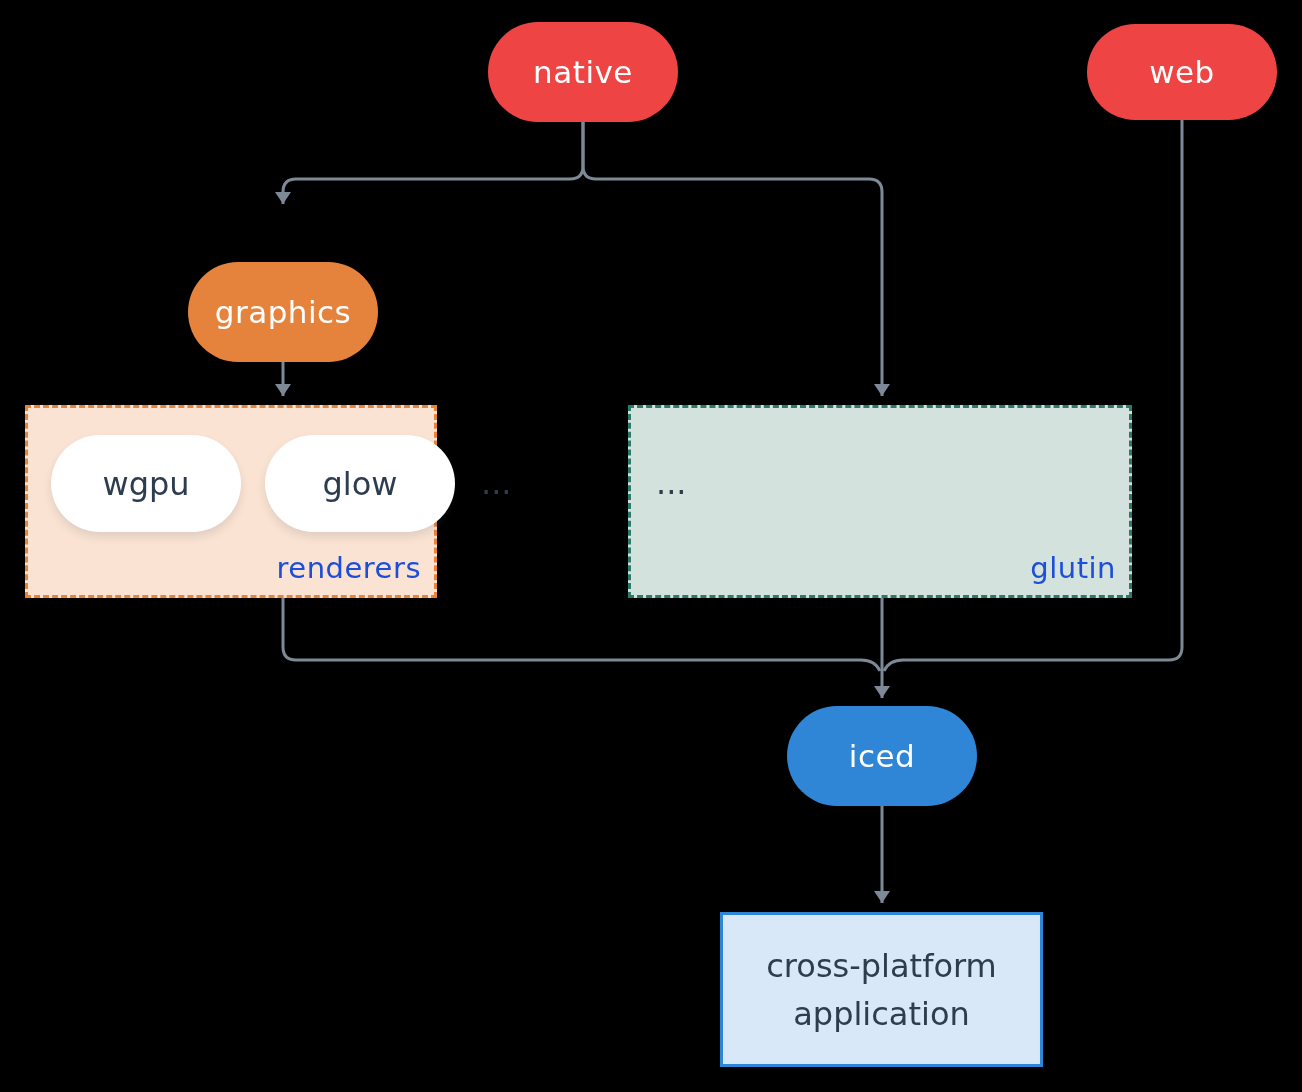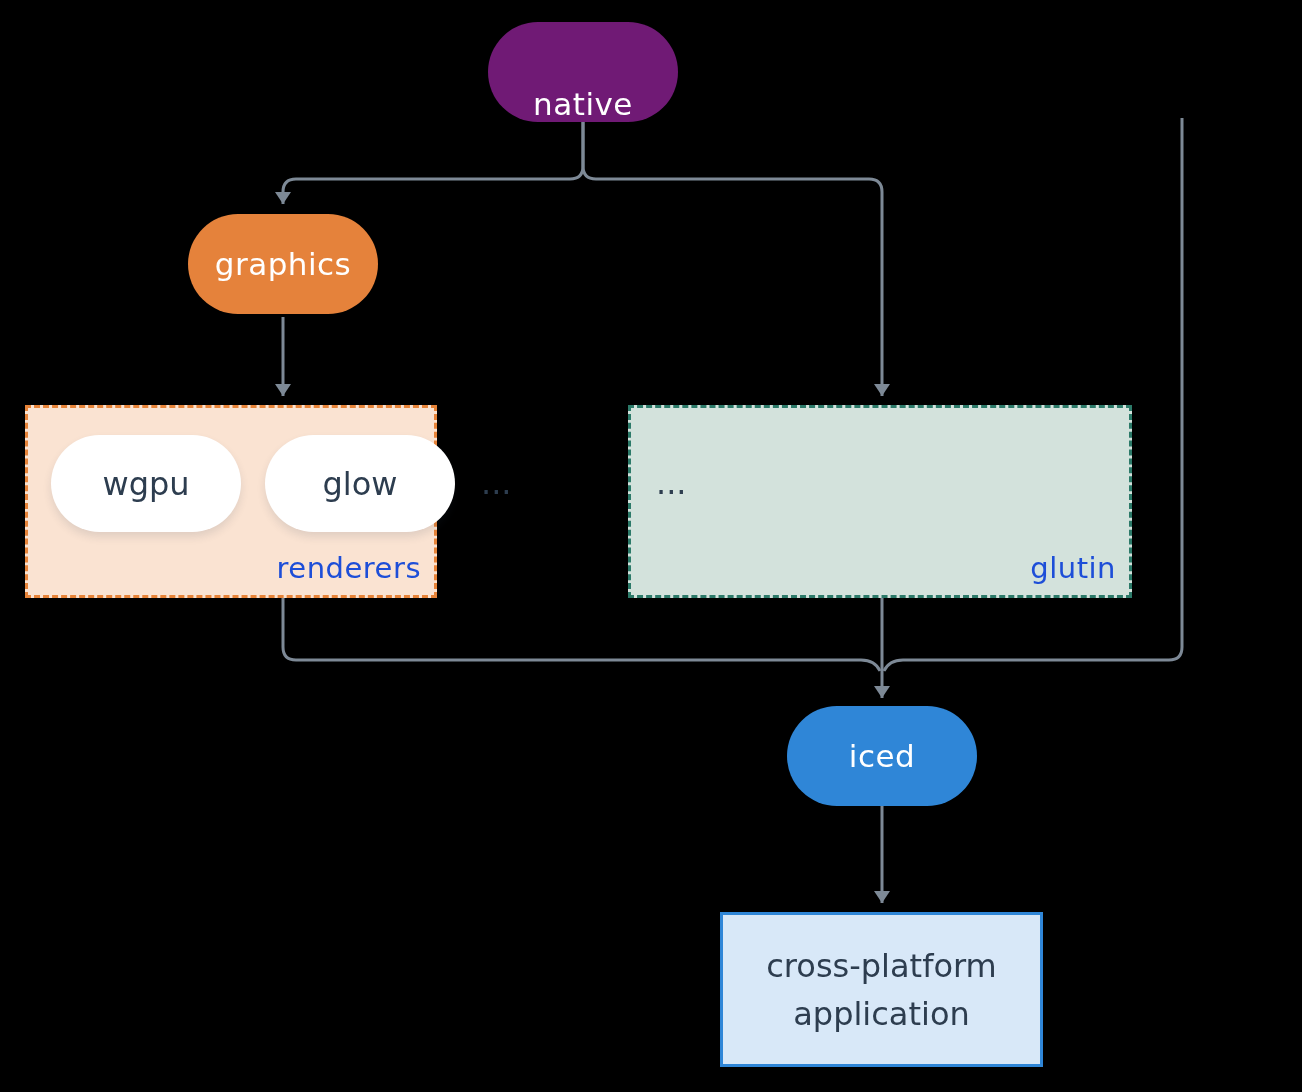--- a/index.html
+++ b/index.html
@@ -31,22 +31,22 @@
   .pill {
     position: absolute;
     border-radius: 999px;
     display: flex;
     align-items: center;
     justify-content: center;
     font-size: 31px;
     color: #ffffff;
     letter-spacing: 0.5px;
   }
-  .pill.purple { background: #701a75; align-items: flex-end; }
-  .pill.orange { background: #e5823b; }
+  .pill.purple { background: #ef4444; }
+  .pill.orange { background: #e5823b; margin-top: 48px; }
   .pill.blue   { background: #2f86d7; }
   .group-box {
     position: absolute;
     box-sizing: border-box;
     padding: 27px 0 0 23px;
     display: flex;
     align-items: flex-start;
   }
   .group-box.renderers {
     background: #fae3d2;
@@ -121,20 +121,23 @@
     <path class="edge" d="M283 598 V647 Q283 660 296 660 H861 Q875 660 880 671"></path>
     <path class="edge" d="M1182 118 V647 Q1182 660 1169 660 H903 Q889 660 884 671"></path>
     <path class="edge" d="M882 598 V698" marker-end="url(#arrow)"></path>
     <path class="edge" d="M882 804 V903" marker-end="url(#arrow)"></path>
   </svg>
 
   <div class="pill purple" style="left:488px; top:22px; width:190px; height:100px;">
     <span>native</span>
   </div>
 
+  <div class="pill purple" style="left:1087px; top:24px; width:190px; height:96px;">
+    <span>web</span>
+  </div>
 
   <div class="pill orange" style="left:188px; top:214px; width:190px; height:100px;">
     <span>graphics</span>
   </div>
 
   <div class="group-box renderers" style="left:25px; top:405px; width:412px; height:193px;">
     <div class="inner-pill">
       <span>wgpu</span>
     </div>
     <div class="inner-pill">

